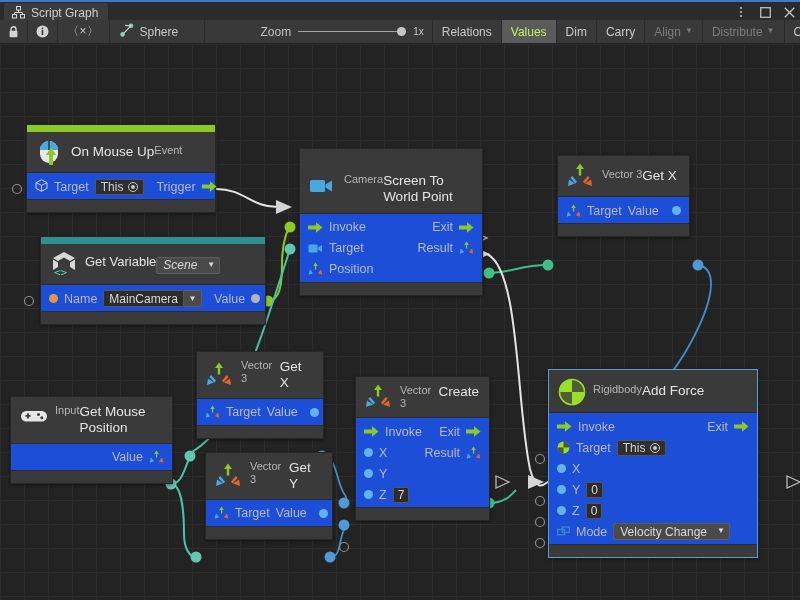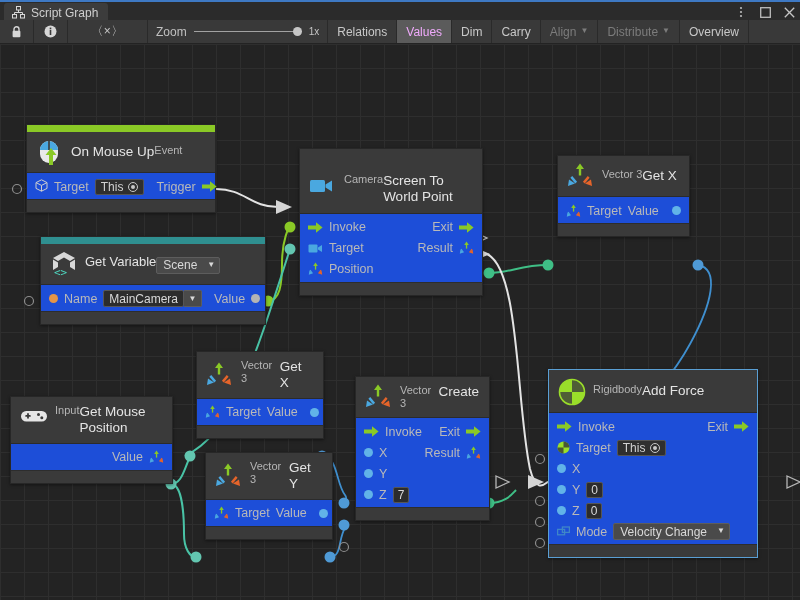--- a/index.html
+++ b/index.html
@@ -44,29 +44,29 @@
     box-sizing:border-box;
     display:flex;align-items:stretch;
   }
   .tb-btn{
     display:flex;align-items:center;justify-content:center;
     height:23px;padding:0 9px;color:#c8c8c8;font-size:12px;
     border-right:1px solid #2a2a2a;
     box-sizing:border-box;white-space:nowrap;
   }
   .tb-btn.ico{padding:0 8px;color:#d6d6d6;}
-  .tb-btn.sel{background:#5b5b5b;color:#f0abfc;}
+  .tb-btn.sel{background:#5b5b5b;color:#bef264;}
   .tb-btn.dim{color:#7c7c7c;}
   .obj-field{
     display:flex;align-items:center;gap:6px;height:23px;padding:0 12px 0 10px;
     color:#c8c8c8;border-right:1px solid #2a2a2a;box-sizing:border-box;
   }
   .zoom-wrap{display:flex;align-items:center;gap:7px;height:23px;padding:0 8px;
     border-right:1px solid #2a2a2a;box-sizing:border-box;}
-  .zoom-label{color:#c0c0c0;font-size:12px;}
+  .zoom-label{color:#c0c0c0;font-size:12px;margin-left:48px;}
   .zoom-slider{position:relative;width:108px;height:12px;}
   .zoom-slider .track{position:absolute;left:0;top:5px;width:108px;height:1px;background:#a2a2a2;}
   .zoom-slider .knob{position:absolute;right:0;top:1px;width:9px;height:9px;border-radius:50%;background:#c6c6c6;}
   .zoom-value{color:#c6c6c6;font-size:10px;}
   .caret{font-size:8px;margin-left:4px;position:relative;top:-1px;}
 
   
   .canvas{
     position:absolute;left:0;top:44px;width:800px;height:556px;
     background:
@@ -201,20 +201,31 @@
         <circle cx="6.5" cy="6.5" r="6" fill="#d6d6d6"></circle>
         <rect x="5.7" y="5" width="1.6" height="5" fill="#393939"></rect>
         <rect x="5.7" y="2.6" width="1.6" height="1.7" fill="#393939"></rect>
       </svg>
     </div>
 
     <div class="tb-btn" style="width:80px;">
       <span style="letter-spacing:0.5px;">〈×〉</span>
     </div>
 
+    <div class="obj-field" style="min-width:95px;">
+      <span>
+        <svg width="14" height="14" viewBox="0 0 14 14">
+          <circle cx="11" cy="2.8" r="2.3" fill="#6fd8bd"></circle>
+          <circle cx="2.6" cy="11.4" r="2.3" fill="#6fd8bd"></circle>
+          <path d="M10.6 3.4 L3.0 10.9" stroke="#cfcfcf" stroke-width="1.2" fill="none"></path>
+          <path d="M5.2 2.4 L10.8 3.0" stroke="#cfcfcf" stroke-width="1.2" fill="none"></path>
+        </svg>
+      </span>
+      <span>Sphere</span>
+    </div>
 
     <div class="zoom-wrap">
       <span class="zoom-label">Zoom</span>
       <span class="zoom-slider">
         <span class="track"></span>
         <span class="knob"></span>
       </span>
       <span class="zoom-value">1x</span>
     </div>
 
@@ -338,21 +349,21 @@
         <span class="ico">
           <svg width="30" height="28" viewBox="0 0 30 28">
             <path d="M14 1 L25 7 L20 10 L14 6.5 L8 10 L3 7 Z" fill="#d8d8d8"></path>
             <path d="M3 8.5 L3 19 L8 16 L8 11.5 Z" fill="#d8d8d8"></path>
             <path d="M25 8.5 L25 19 L20 16 L20 11.5 Z" fill="#d8d8d8"></path>
             <text x="4" y="25" font-family="DejaVu Sans Mono, monospace" font-size="11" fill="#4fd8c0">&lt;&gt;</text>
           </svg>
         </span>
         <span class="titles">
           <span class="t-big" style="font-size:13px;">Get Variable</span>
-          <span class="dropdown" style="margin-top:3px;">
+          <span class="dropdown" style="margin-top:3px;font-style:italic;">
             <span>Scene</span>
             <span class="caret">▼</span>
           </span>
         </span>
       </div>
       <div class="body">
         <div class="row">
           <span class="pd orange"></span>
           <span class="lbl">Name</span>
           <span style="display:inline-flex;">

